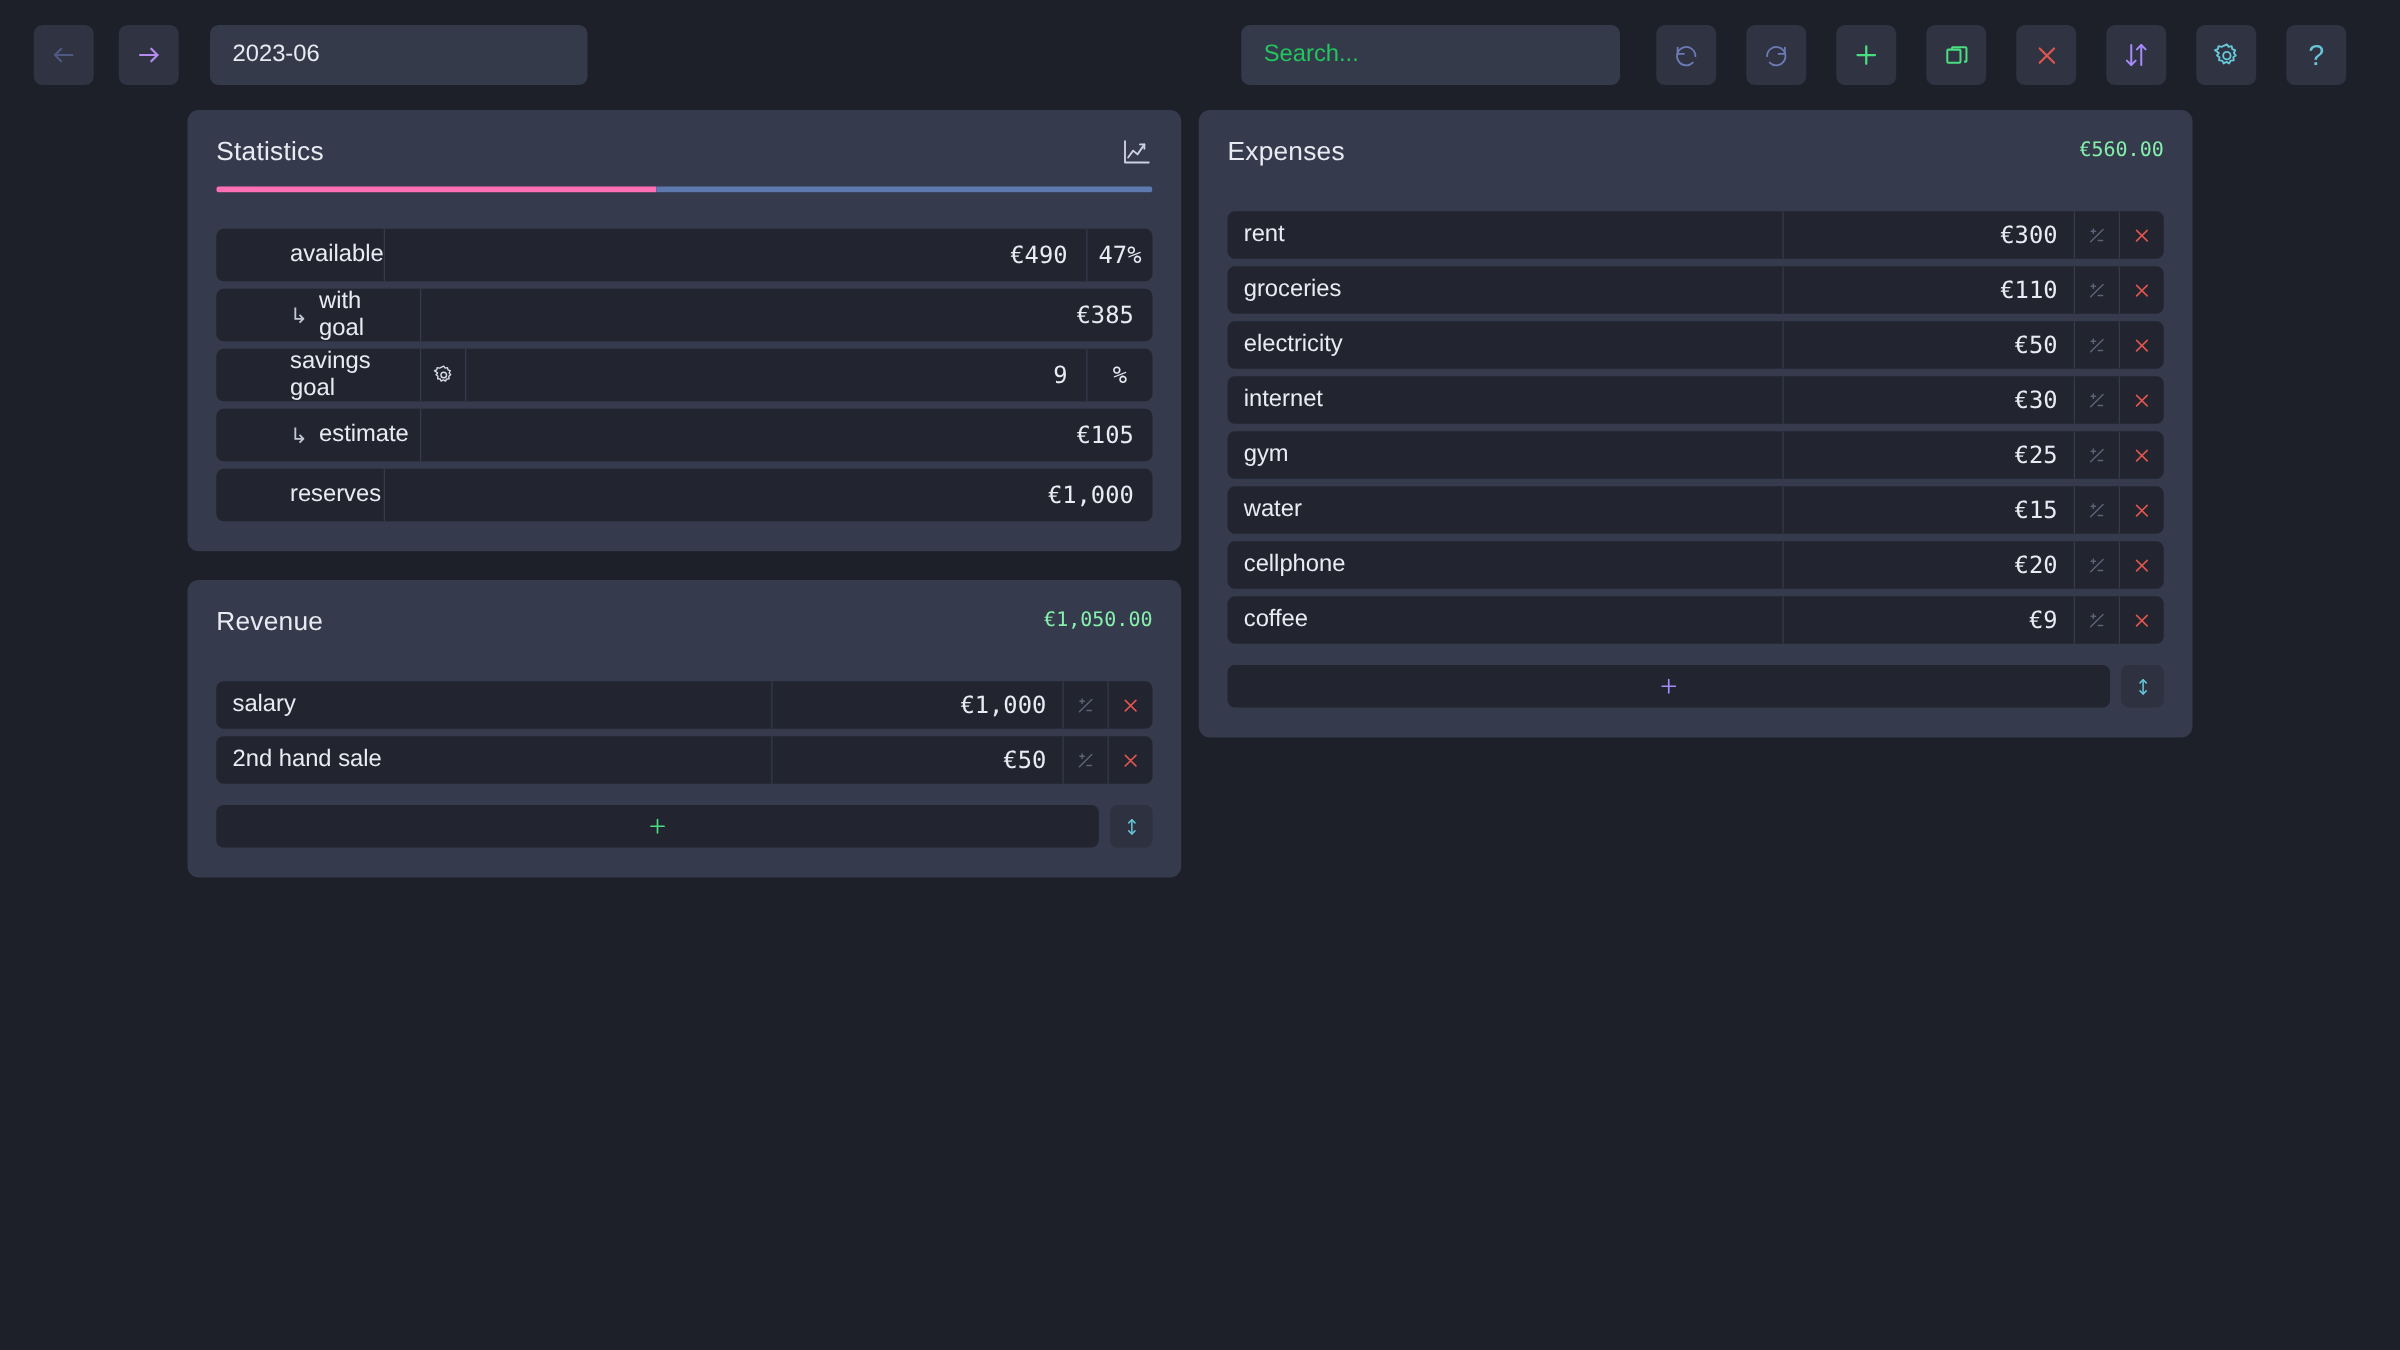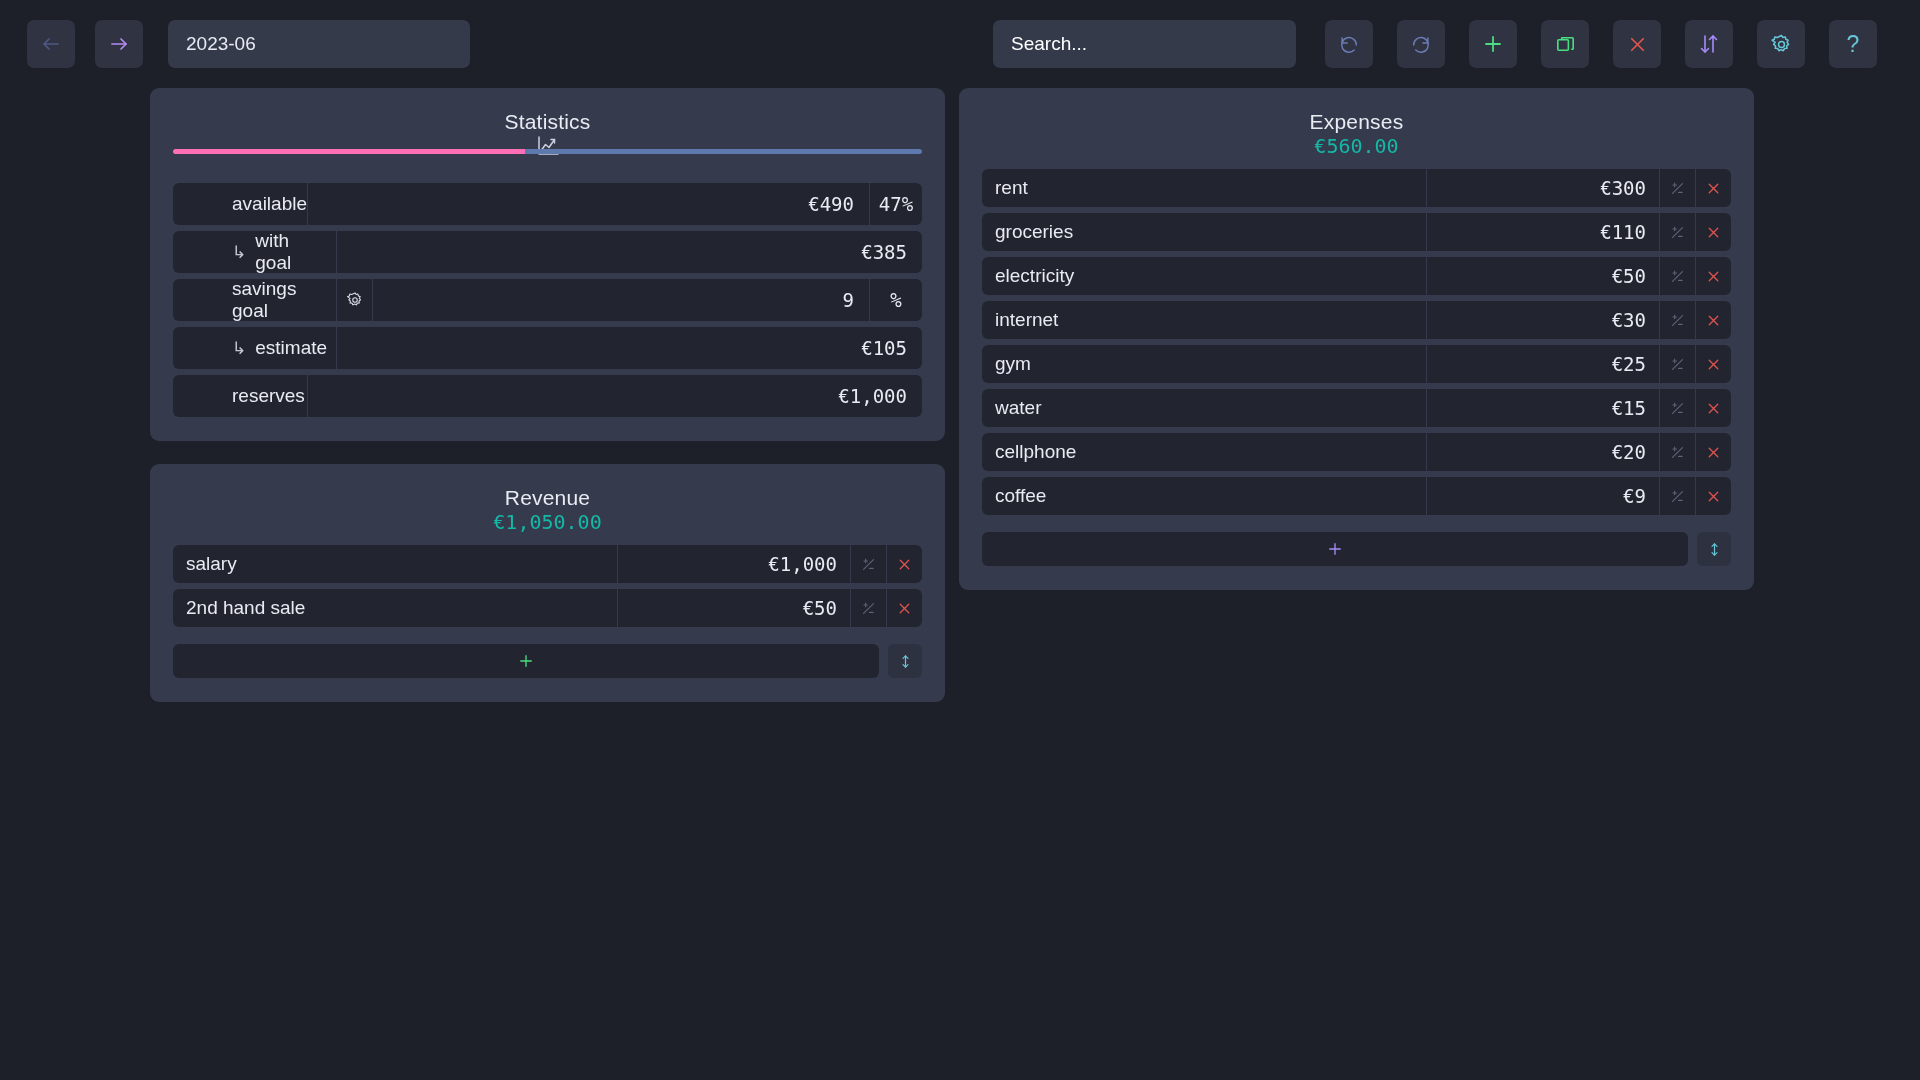--- a/index.html
+++ b/index.html
@@ -28,21 +28,21 @@
     position: absolute; top: 20px; height: 48px;
     background: #343a4a;
     border: none; border-radius: 7px;
     display: flex; align-items: center;
     padding: 0 18px;
     font-size: 19px;
     color: #e8eaf2;
     cursor: text;
   }
   #date-field { left: 168px; width: 302px; }
-  #search-field { left: 993px; width: 303px; color: #ffffff; text-align: right; }
+  #search-field { left: 993px; width: 303px; color: #22c55e; text-align: right; }
   #btn-back    { left: 27px; }
   #btn-forward { left: 95px; }
   #btn-undo    { left: 1325px; }
   #btn-redo    { left: 1397px; }
   #btn-add     { left: 1469px; }
   #btn-copy    { left: 1541px; }
   #btn-clear   { left: 1613px; }
   #btn-sort    { left: 1685px; }
   #btn-settings{ left: 1757px; }
   #btn-help    { left: 1829px; }
@@ -54,26 +54,25 @@
     position: absolute;
     background: #353a4c;
     border-radius: 9px;
     padding: 22px 23px 24px 23px;
   }
   #panel-statistics { left: 150px; top: 88px;  width: 795px; }
   #panel-revenue    { left: 150px; top: 464px; width: 795px; }
   #panel-expenses   { left: 959px; top: 88px;  width: 795px; }
 
   .panel-head {
-    display: flex; align-items: center; justify-content: space-between;
+    display: flex; align-items: flex-start; justify-content: space-between;
     height: 30px;
-    flex-direction: column;
   }
   .panel-title { font-size: 21px; color: #e9ebf3; letter-spacing: .2px; }
-  .panel-total { font-size: 20px; color: #14b8a6; }
+  .panel-total { font-size: 16px; color: #86efac; }
 
   .progress {
     margin-top: 9px;
     height: 5px; width: 100%;
     border-radius: 3px; overflow: hidden;
     display: flex; background: #2d3242;
   }
   .progress .seg-a { background: #ff6fb6; }
   .progress .seg-b { background: #5d79ae; }
 

